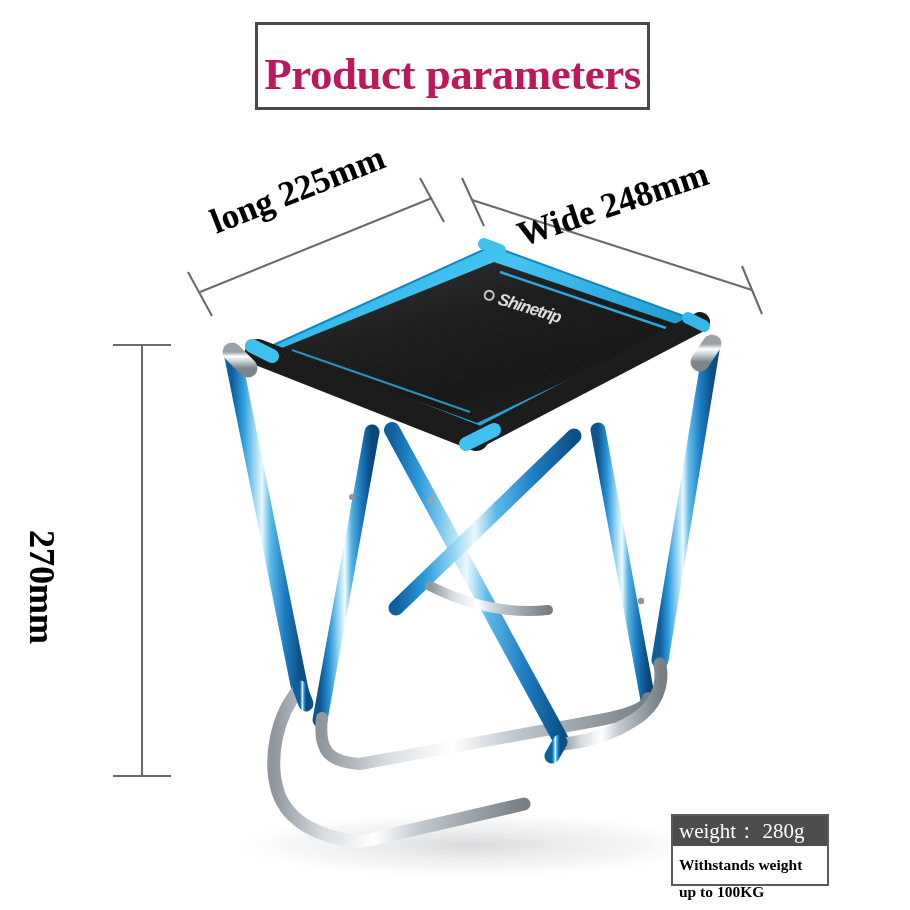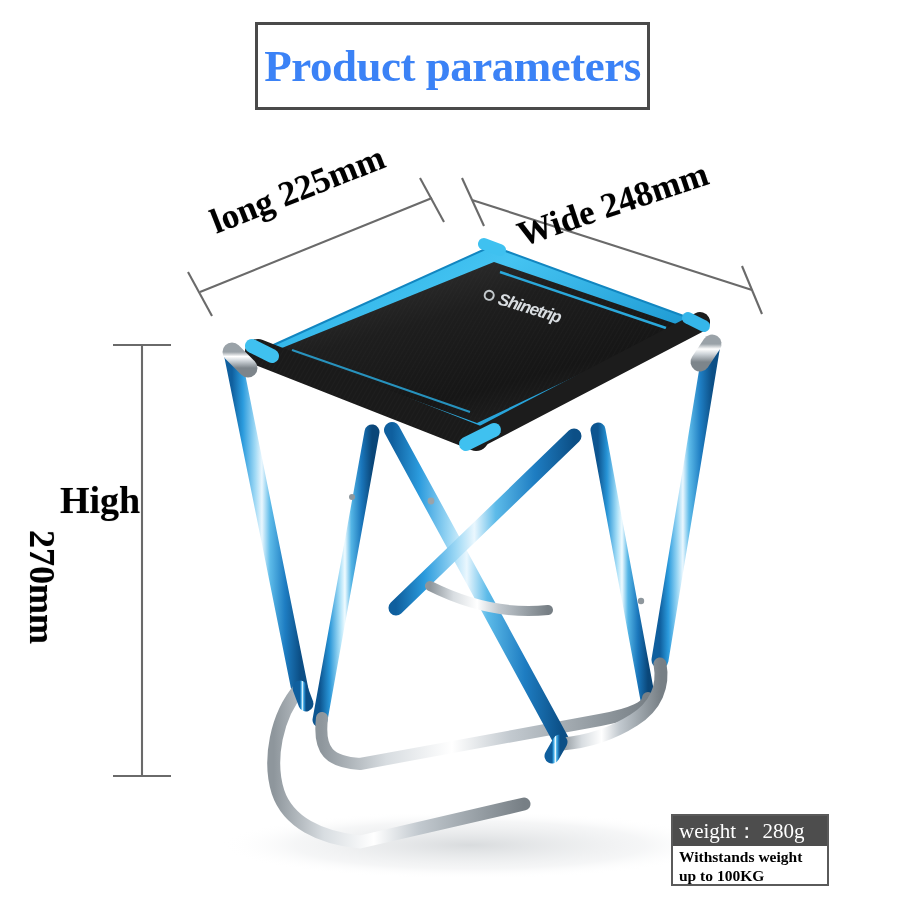--- a/index.html
+++ b/index.html
@@ -13,27 +13,27 @@
   #stage{position:absolute;left:0;top:0;width:910px;height:910px;}
 
   
   .title-box{
     position:absolute;left:255px;top:22px;width:395px;height:88px;
     border:3px solid #4a4a4a;
     background:#ffffff;
     box-sizing:border-box;
   }
   .title-text{
-    position:absolute;left:0;top:0;width:100%;height:100%;
+    position:absolute;left:0;top:8px;width:100%;height:100%;
     display:flex;align-items:center;justify-content:center;
     font-family:"Liberation Serif", serif;
     font-weight:700;
     font-size:45px;
     letter-spacing:-0.5px;
-    color:#3b82f6;
+    color:#be185d;
     white-space:nowrap;
   }
 
   
   .dimlines{position:absolute;left:0;top:0;width:910px;height:910px;pointer-events:none;}
 
   .dim-label{
     position:absolute;
     font-family:"Liberation Serif", serif;
     font-weight:700;
@@ -85,21 +85,21 @@
     letter-spacing:0px;
   }
   .info-body{
     padding:2px 0 0 6px;
     font-family:"Liberation Serif", serif;
     font-weight:700;
     font-size:15.5px;
     color:#000000;
     line-height:1.22;
   }
-  .info-body div{white-space:nowrap;}
+  .info-body div{white-space:nowrap;margin-top:8px;}
 </style>
 </head>
 <body>
 
 <div id="stage">
 
   <div class="title-box">
     <div class="title-text">Product parameters</div>
   </div>
 
@@ -254,21 +254,20 @@
       <line x1="142" y1="345" x2="142" y2="776"></line>
       <line x1="113" y1="345" x2="171" y2="345"></line>
       <line x1="113" y1="776" x2="171" y2="776"></line>
     </g>
   </svg>
 
   <div class="dim-label" id="label-long">long 225mm</div>
 
   <div class="dim-label" id="label-wide">Wide 248mm</div>
 
-  <div class="dim-label" id="label-high">High</div>
 
   <div class="dim-label" id="label-270">270mm</div>
 
   <div class="info-box">
     <div class="info-head">weight：  280g</div>
     <div class="info-body">
       <div>Withstands weight</div>
       <div>up to 100KG</div>
     </div>
   </div>

